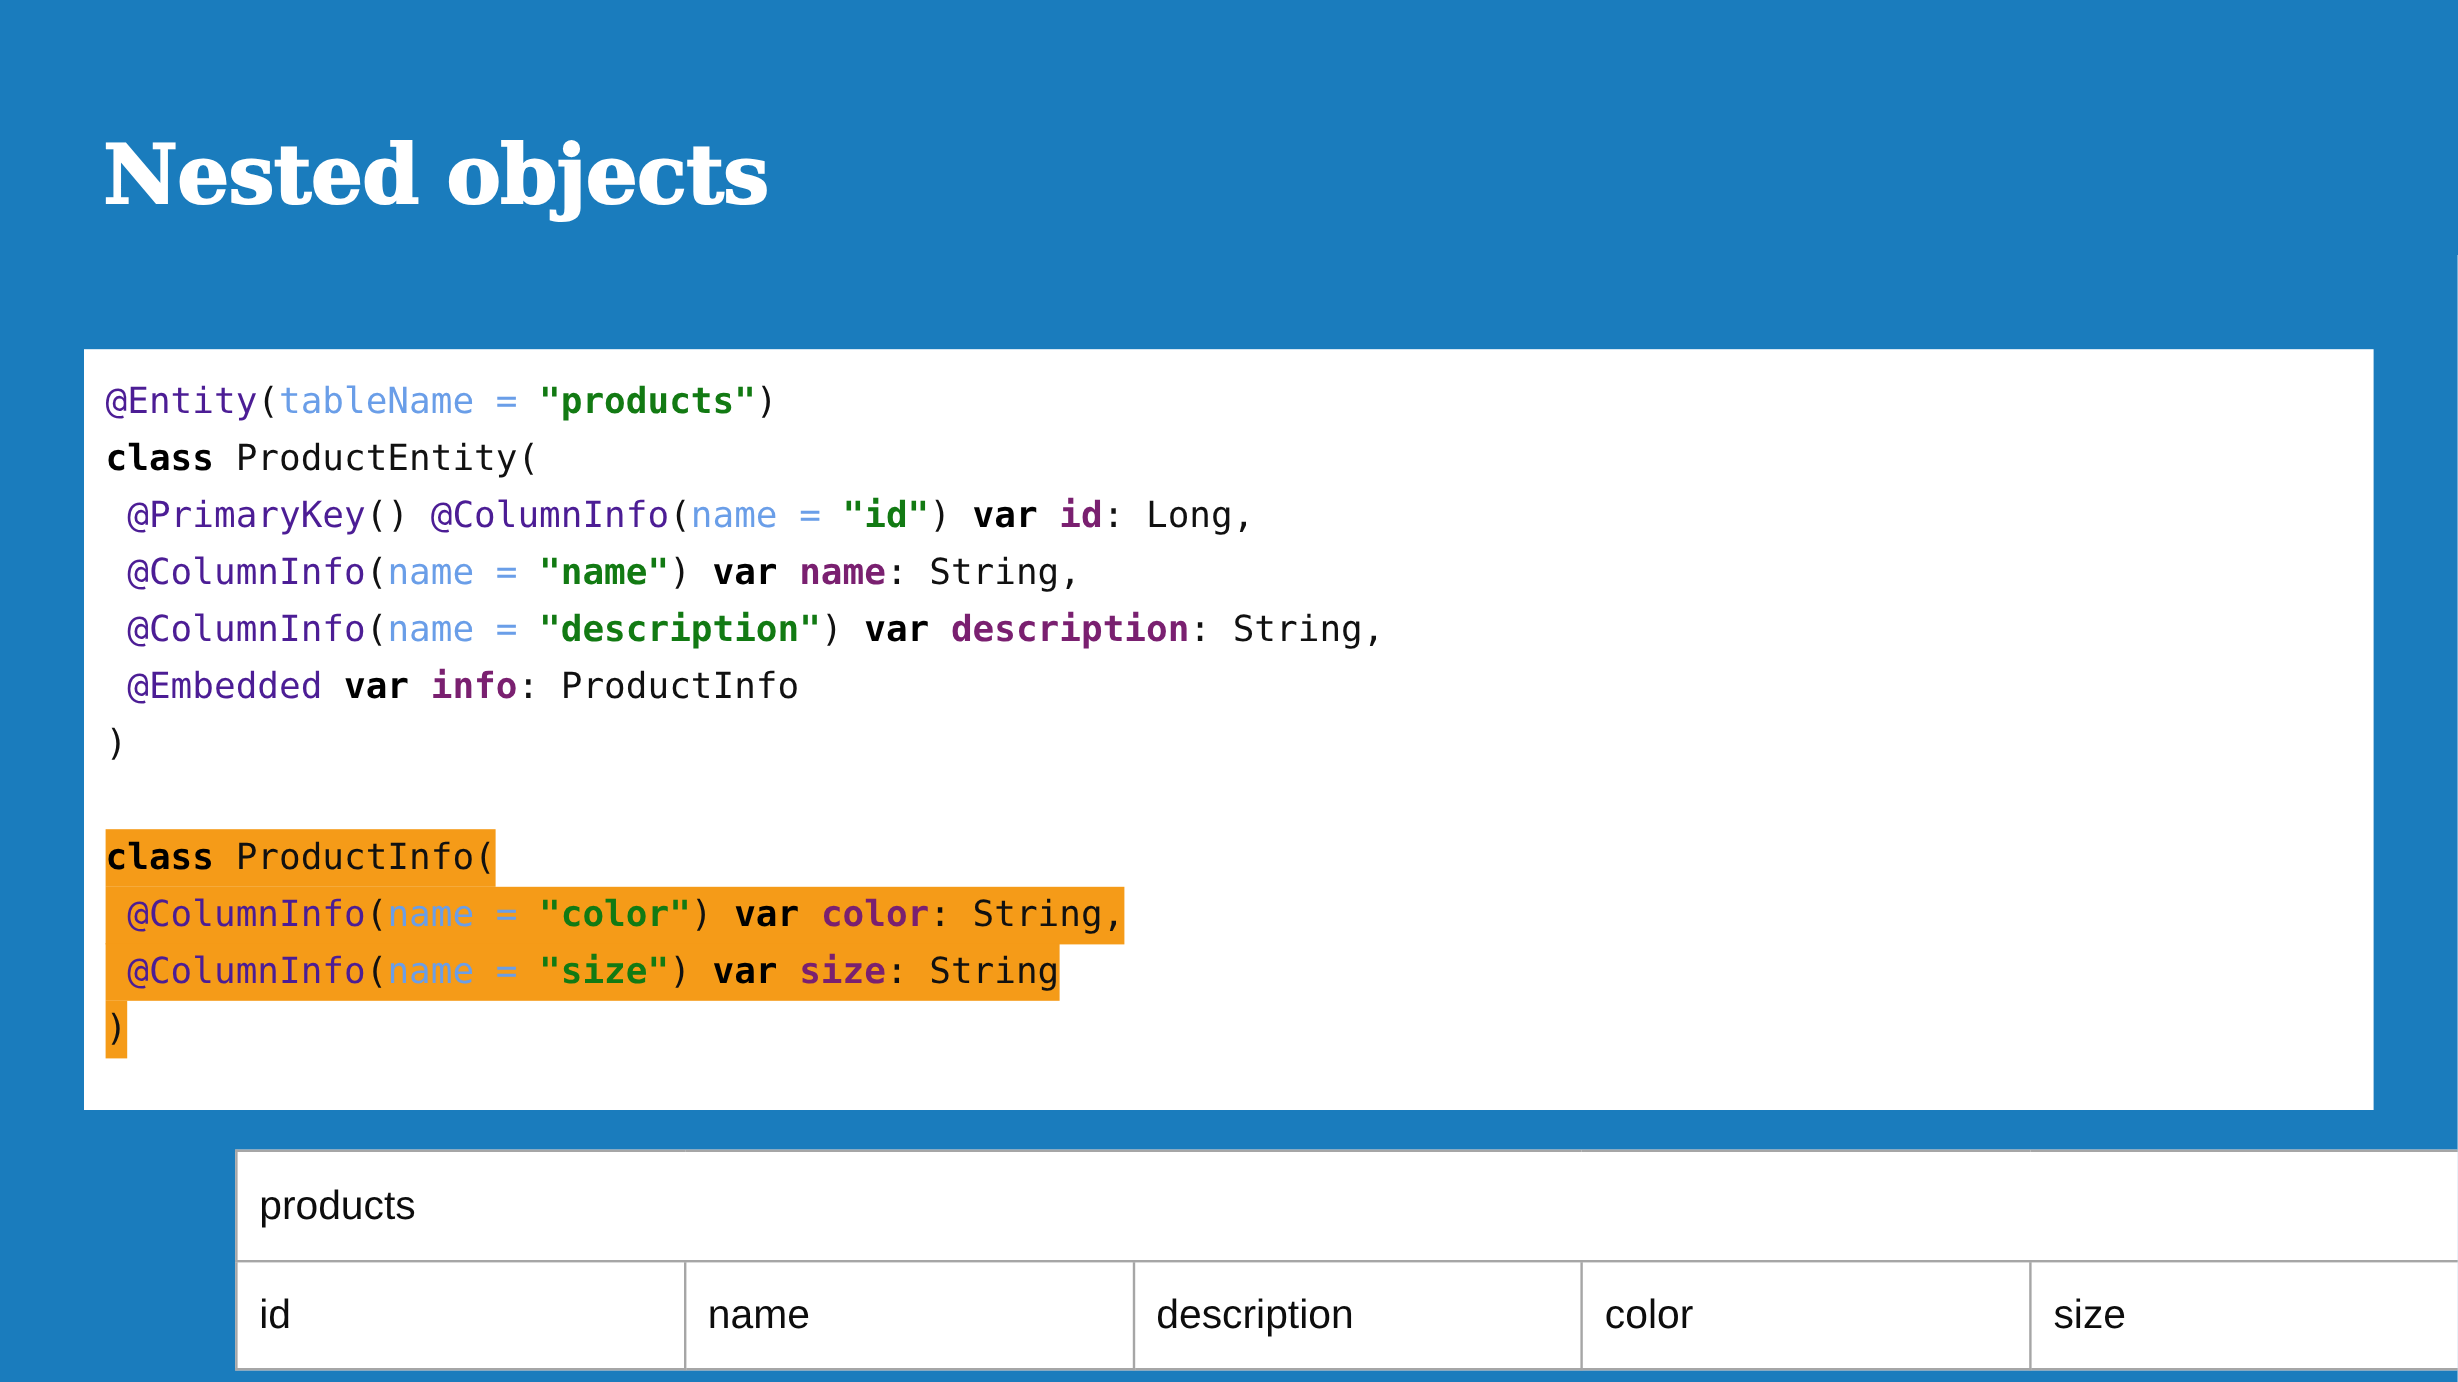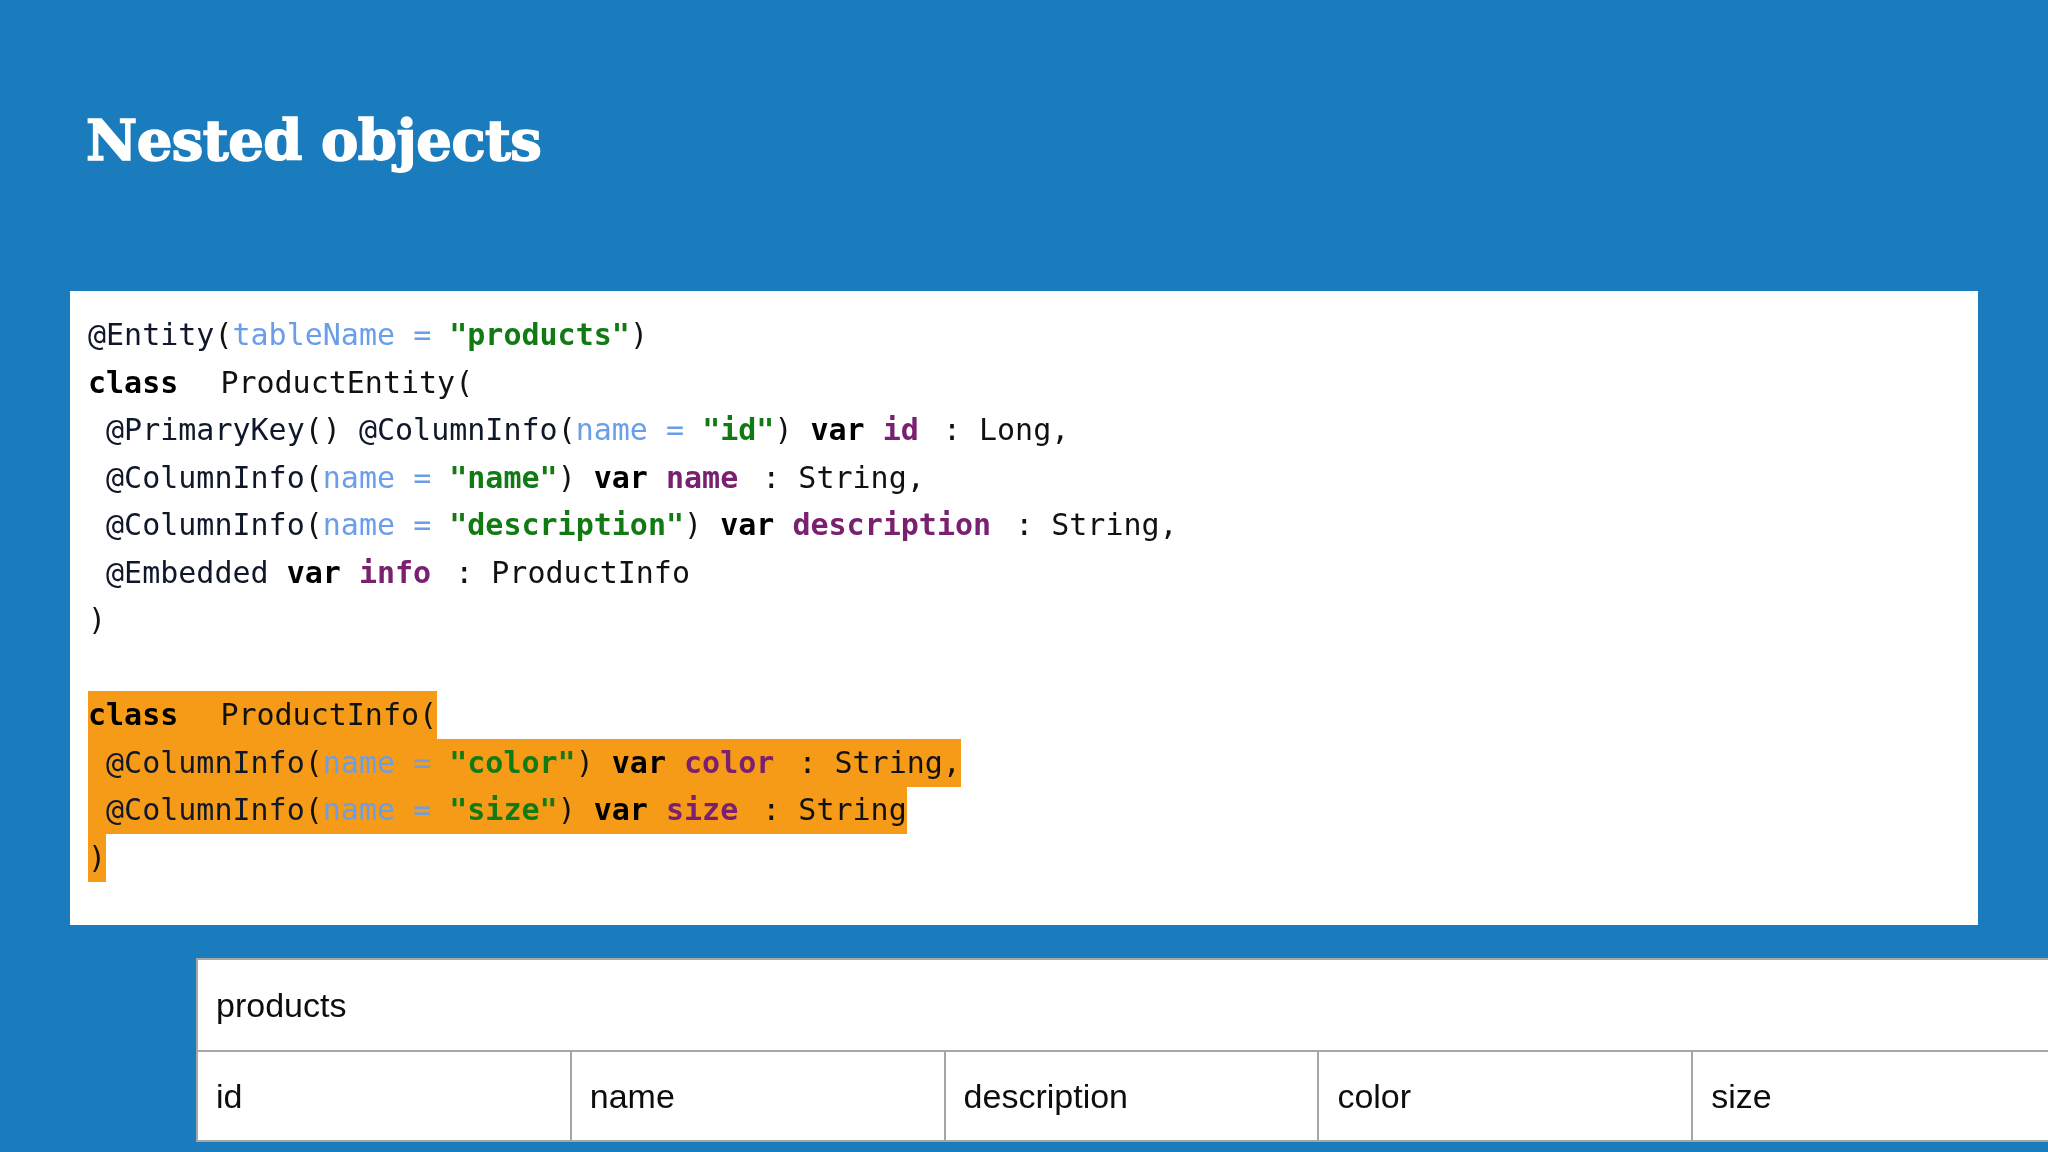--- a/index.html
+++ b/index.html
@@ -15,21 +15,21 @@
     position: relative;
   }
 
   
   .slide-title {
     position: absolute;
     left: 86px;
     top: 112px;
     font-family: "DejaVu Serif", "Liberation Serif", serif;
     font-weight: 700;
-    font-size: 56px;
+    font-size: 68px;
     line-height: 1.0;
     letter-spacing: -0.5px;
     color: #ffffff;
     white-space: nowrap;
     -webkit-text-stroke: 1.6px #ffffff;
   }
 
   
   .code-card {
     position: absolute;
@@ -61,27 +61,27 @@
   }
   .code-line.hl .hl-wrap {
     background: #f59b18;
     box-decoration-break: clone;
     -webkit-box-decoration-break: clone;
     padding: 6px 0 7px 0;
   }
 
   
   .t-plain  { color: #111111; }
-  .t-anno   { color: #0f172a; }
+  .t-anno   { color: #4c1d95; }
   .t-kw     { color: #000000; font-weight: 700; }
   .t-param  { color: #6a9ee8; margin-top: 39px; }
   .t-op     { color: #6a9ee8; }
   .t-str    { color: #127a13; font-weight: 700; }
   .t-prop   { color: #7a2070; font-weight: 700; }
-  .t-type   { color: #111111; margin-left: 24px; }
+  .t-type   { color: #111111; }
   .t-paren  { color: #111111; }
 
   
   .schema-table {
     position: absolute;
     left: 196px;
     top: 958px;
     width: 1871px;
     border-collapse: collapse;
     background: #ffffff;

